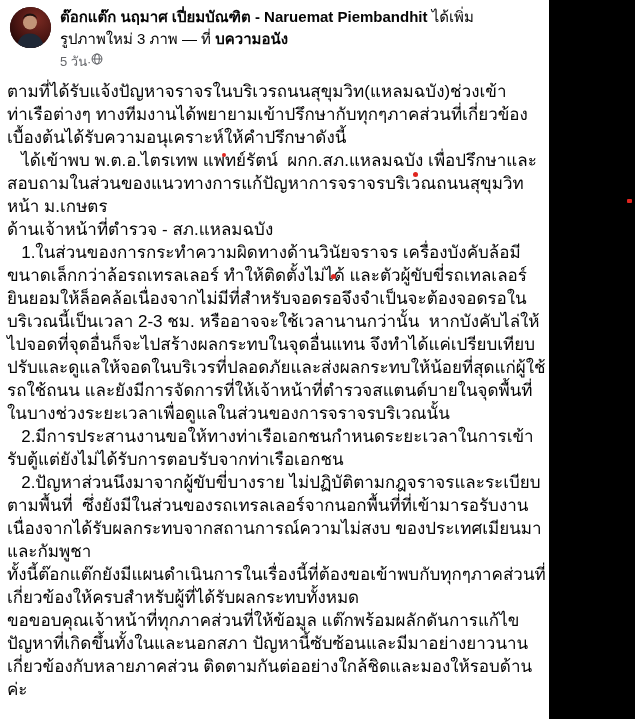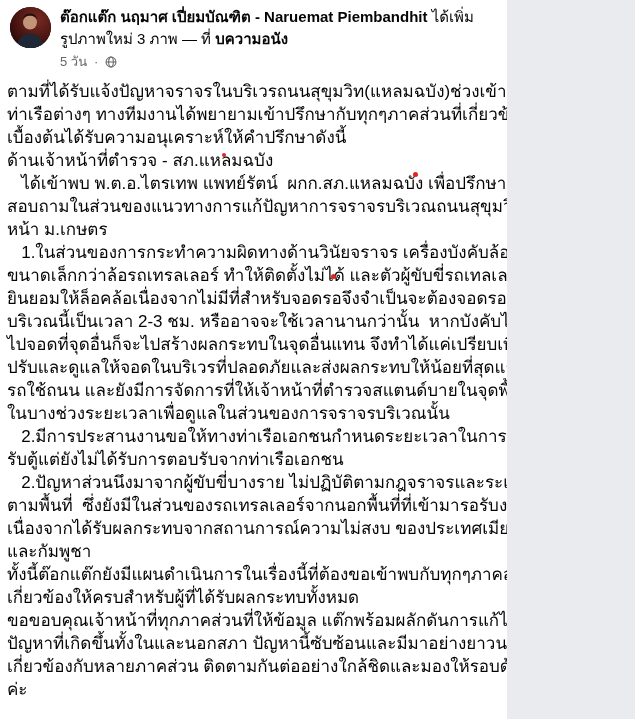--- a/index.html
+++ b/index.html
@@ -1,19 +1,19 @@
 <!DOCTYPE html>
 <html><head>
 <meta charset="utf-8">
 <style>
   * { margin: 0; padding: 0; box-sizing: border-box; }
   html, body { background: #e9ebee; }
   .screen {
     position: relative;
-    width: 507px;
+    width: 635px;
     height: 719px;
     background: #ffffff;
     overflow: hidden;
     font-family: "Liberation Sans", "DejaVu Sans", sans-serif;
     color: #050505;
   }
   
   .post-header {
     position: absolute;
     left: 0; top: 0;
@@ -36,22 +36,21 @@
     width: 482px;
     font-size: 15px;
     line-height: 21.5px;
   }
   .header-text .bold { font-weight: bold; }
   .header-text .link { cursor: pointer; }
   .meta {
     position: absolute;
     left: 60px; top: 53px;
     display: flex;
-    align-items: center;
-    gap: 7px;
+    gap: 0;
     font-size: 13px;
     color: #65676b;
     line-height: 17px;
   }
   .meta .timestamp { cursor: pointer; }
   .meta .sep { color: #65676b; }
   .meta svg { display: block; }
   
   .post-body {
     position: absolute;
@@ -117,22 +116,22 @@
       <svg width="12" height="12" viewBox="0 0 16 16" fill="none" stroke="#65676b" stroke-width="1.4">
         <circle cx="8" cy="8" r="6.6"></circle>
         <ellipse cx="8" cy="8" rx="3.1" ry="6.6"></ellipse>
         <line x1="1.4" y1="8" x2="14.6" y2="8"></line>
       </svg>
     </div>
   </div>
 
   <div class="post-body">
       <div class="para">ตามที่ได้รับแจ้งปัญหาจราจรในบริเวรถนนสุขุมวิท(แหลมฉบัง)ช่วงเข้าท่าเรือต่างๆ ทางทีมงานได้พยายามเข้าปรึกษากับทุกๆภาคส่วนที่เกี่ยวข้อง เบื้องต้นได้รับความอนุเคราะห์ให้คำปรึกษาดังนี้</div>
+      <div class="para">   ได้เข้าพบ พ.ต.อ.ไตรเทพ แพทย์รัตน์  ผกก.สภ.แหลมฉบัง เพื่อปรึกษาและสอบถามในส่วนของแนวทางการแก้ปัญหาการจราจรบริเวณถนนสุขุมวิทหน้า ม.เกษตร</div>
       <div class="para">ด้านเจ้าหน้าที่ตำรวจ - สภ.แหลมฉบัง</div>
-      <div class="para">   ได้เข้าพบ พ.ต.อ.ไตรเทพ แพทย์รัตน์  ผกก.สภ.แหลมฉบัง เพื่อปรึกษาและสอบถามในส่วนของแนวทางการแก้ปัญหาการจราจรบริเวณถนนสุขุมวิทหน้า ม.เกษตร</div>
       <div class="para">   1.ในส่วนของการกระทำความผิดทางด้านวินัยจราจร เครื่องบังคับล้อมีขนาดเล็กกว่าล้อรถเทรลเลอร์ ทำให้ติดตั้งไม่ได้ และตัวผู้ขับขี่รถเทลเลอร์ยินยอมให้ล็อคล้อเนื่องจากไม่มีที่สำหรับจอดรอจึงจำเป็นจะต้องจอดรอในบริเวณนี้เป็นเวลา 2-3 ชม. หรืออาจจะใช้เวลานานกว่านั้น  หากบังคับไล่ให้ไปจอดที่จุดอื่นก็จะไปสร้างผลกระทบในจุดอื่นแทน จึงทำได้แค่เปรียบเทียบปรับและดูแลให้จอดในบริเวรที่ปลอดภัยและส่งผลกระทบให้น้อยที่สุดแก่ผู้ใช้รถใช้ถนน และยังมีการจัดการที่ให้เจ้าหน้าที่ตำรวจสแตนด์บายในจุดพื้นที่ในบางช่วงระยะเวลาเพื่อดูแลในส่วนของการจราจรบริเวณนั้น</div>
       <div class="para">   2.มีการประสานงานขอให้ทางท่าเรือเอกชนกำหนดระยะเวลาในการเข้ารับตู้แต่ยังไม่ได้รับการตอบรับจากท่าเรือเอกชน</div>
       <div class="para">   2.ปัญหาส่วนนึงมาจากผู้ขับขี่บางราย ไม่ปฏิบัติตามกฎจราจรและระเบียบตามพื้นที่  ซึ่งยังมีในส่วนของรถเทรลเลอร์จากนอกพื้นที่ที่เข้ามารอรับงาน เนื่องจากได้รับผลกระทบจากสถานการณ์ความไม่สงบ ของประเทศเมียนมาและกัมพูชา</div>
       <div class="para spaced">ทั้งนี้ต๊อกแต๊กยังมีแผนดำเนินการในเรื่องนี้ที่ต้องขอเข้าพบกับทุกๆภาคส่วนที่เกี่ยวข้องให้ครบสำหรับผู้ที่ได้รับผลกระทบทั้งหมด</div>
       <div class="para spaced">ขอขอบคุณเจ้าหน้าที่ทุกภาคส่วนที่ให้ข้อมูล แต๊กพร้อมผลักดันการแก้ไขปัญหาที่เกิดขึ้นทั้งในและนอกสภา ปัญหานี้ซับซ้อนและมีมาอย่างยาวนานเกี่ยวข้องกับหลายภาคส่วน ติดตามกันต่ออย่างใกล้ชิดและมองให้รอบด้านค่ะ</div>
     </div>
 
   <div class="black-bar"></div>
 
   <div class="red-dot" id="dot1"></div>

